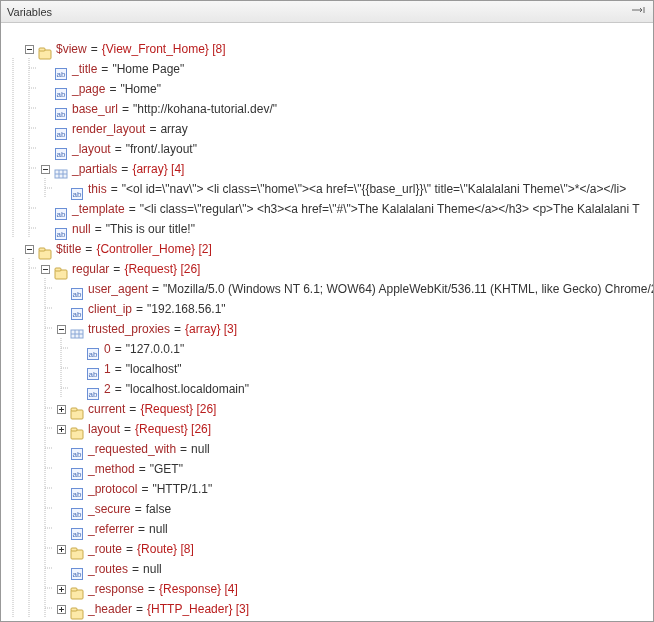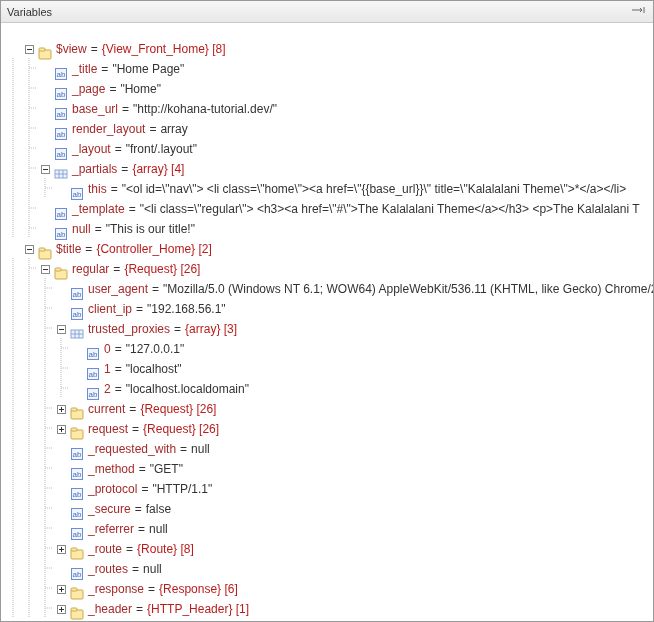--- a/index.html
+++ b/index.html
@@ -527,21 +527,21 @@
             <line x1="4.5" y1="2" x2="4.5" y2="7" stroke="#333"></line>
           </svg>
         </span>
         <span class="icn">
           <svg viewBox="0 0 14 14">
             <rect x="1" y="3" width="12" height="9" rx="1" fill="#fde9a8" stroke="#c9a94a"></rect>
             <rect x="1" y="1" width="6" height="3" rx="1" fill="#fde9a8" stroke="#c9a94a"></rect>
           </svg>
         </span>
         <span class="ln">
-          <span class="varname">request</span>
+          <span class="varname">layout</span>
           <span class="eq"> = </span>
           <span class="type">{Request} [26]</span>
         </span>
       </div>
       <div class="row">
         <span class="spacer" style="width: 4px;"></span>
         <span class="spacer"><svg width="16" height="20">
             <line x1="8" y1="0" x2="8" y2="20" stroke="#bbb" stroke-dasharray="1,1"></line>
           </svg></span>
         <span class="spacer"><svg width="16" height="20">
@@ -741,21 +741,21 @@
         </span>
         <span class="icn">
           <svg viewBox="0 0 14 14">
             <rect x="1" y="3" width="12" height="9" rx="1" fill="#fde9a8" stroke="#c9a94a"></rect>
             <rect x="1" y="1" width="6" height="3" rx="1" fill="#fde9a8" stroke="#c9a94a"></rect>
           </svg>
         </span>
         <span class="ln">
           <span class="varname">_response</span>
           <span class="eq"> = </span>
-          <span class="type">{Response} [6]</span>
+          <span class="type">{Response} [4]</span>
         </span>
       </div>
       <div class="row">
         <span class="spacer" style="width: 4px;"></span>
         <span class="spacer"><svg width="16" height="20">
             <line x1="8" y1="0" x2="8" y2="20" stroke="#bbb" stroke-dasharray="1,1"></line>
           </svg></span>
         <span class="spacer"><svg width="16" height="20">
             <line x1="8" y1="0" x2="8" y2="20" stroke="#bbb" stroke-dasharray="1,1"></line>
           </svg></span>
@@ -772,17 +772,17 @@
         </span>
         <span class="icn">
           <svg viewBox="0 0 14 14">
             <rect x="1" y="3" width="12" height="9" rx="1" fill="#fde9a8" stroke="#c9a94a"></rect>
             <rect x="1" y="1" width="6" height="3" rx="1" fill="#fde9a8" stroke="#c9a94a"></rect>
           </svg>
         </span>
         <span class="ln">
           <span class="varname">_header</span>
           <span class="eq"> = </span>
-          <span class="type">{HTTP_Header} [1]</span>
+          <span class="type">{HTTP_Header} [3]</span>
         </span>
       </div>
     </div>
 </div>
 
 </body></html>

